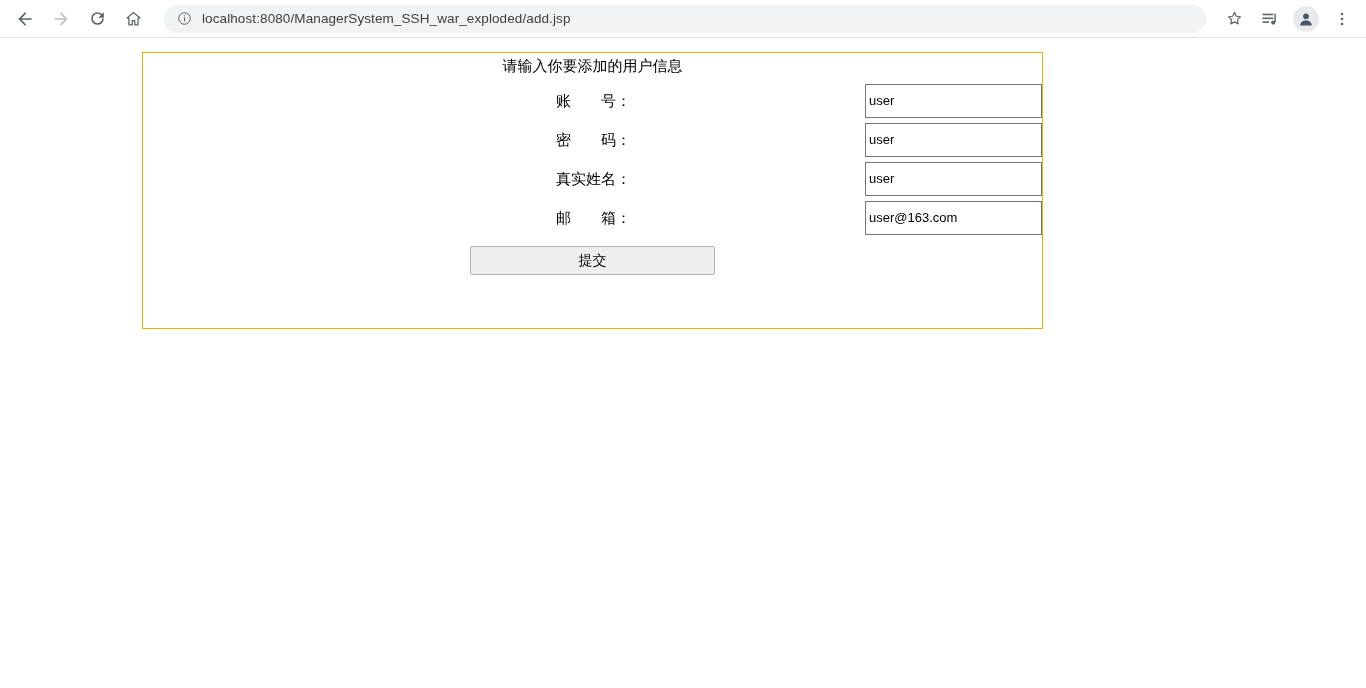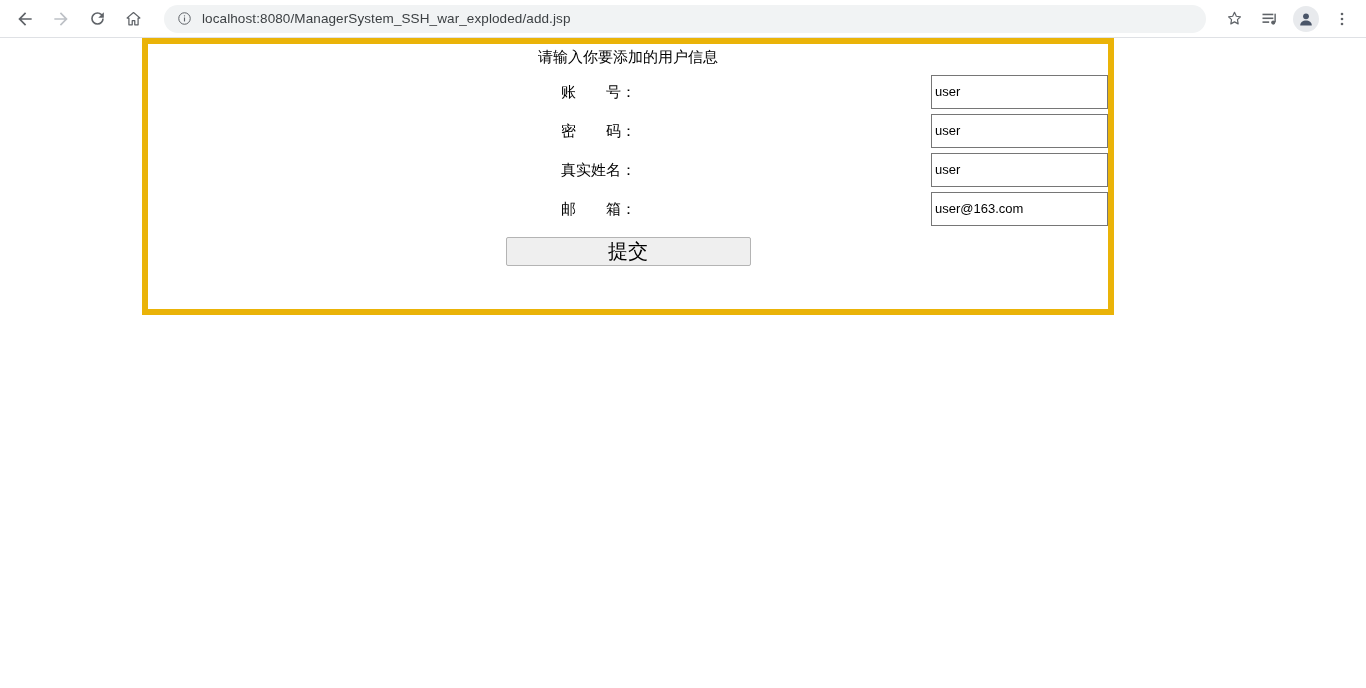--- a/index.html
+++ b/index.html
@@ -102,24 +102,24 @@
     position: relative;
     width: 1366px;
     height: 649px;
     background: #ffffff;
     overflow: hidden;
   }
 
   .form-table {
     position: absolute;
     left: 142px;
-    top: 0;
-    width: 972px;
+    top: 14px;
+    width: 901px;
     height: 277px;
-    border: 6px solid #eab308;
+    border: 1px solid #eab308;
     box-sizing: border-box;
     background: #ffffff;
   }
 
   .form-heading {
     text-align: center;
     font-size: 15px;
     color: #000000;
     margin-top: 2px;
     padding: 0;
@@ -170,21 +170,21 @@
     justify-content: center;
     margin-top: 9px;
   }
   .submit-button {
     width: 245px;
     height: 29px;
     box-sizing: border-box;
     background: #efefef;
     border: 1px solid #b4b4b4;
     border-radius: 2px;
-    font-size: 20px;
+    font-size: 14px;
     color: #000000;
     font-family: "DejaVu Sans", "Liberation Sans", sans-serif;
     cursor: pointer;
     padding: 0;
     line-height: 27px;
   }
 </style>
 </head>
 <body>
 

